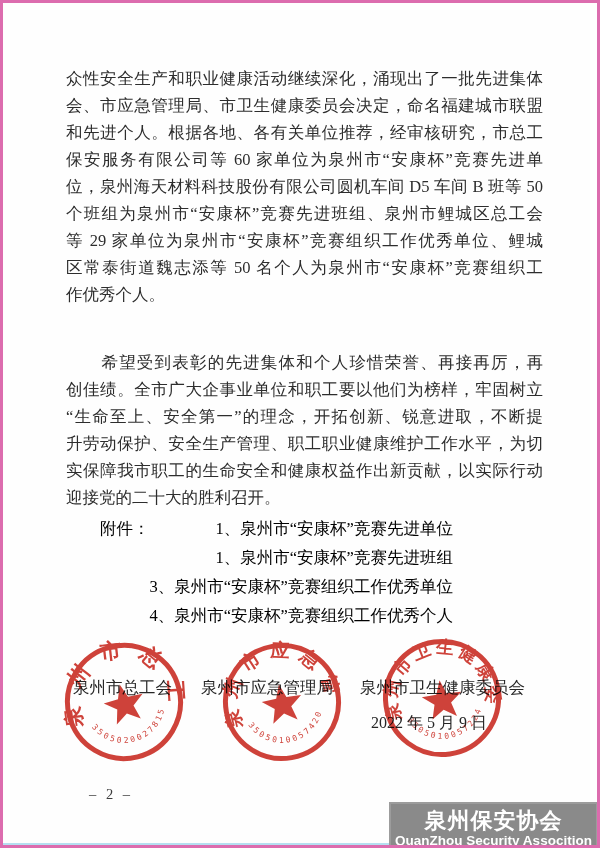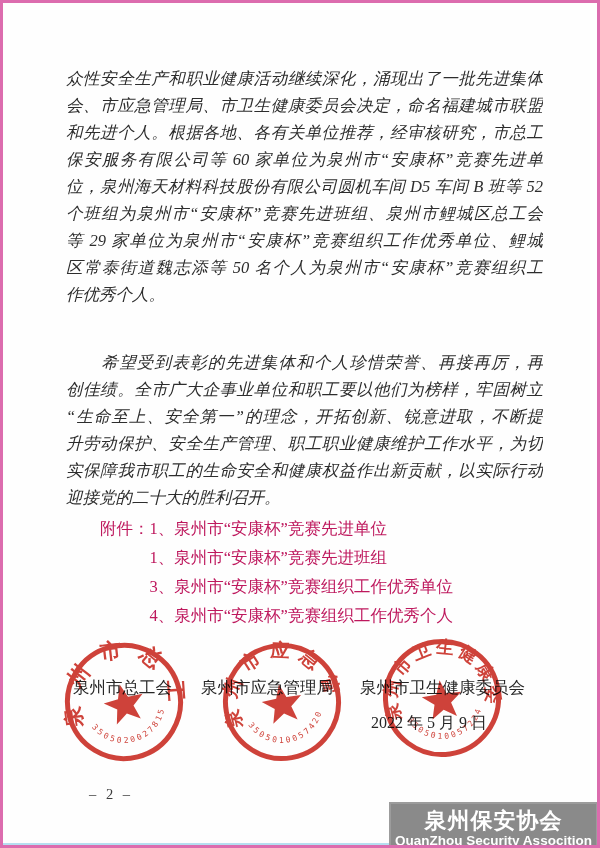--- a/index.html
+++ b/index.html
@@ -15,30 +15,29 @@
   .textblock{position:absolute;left:63px;width:477px;}
   .line{
     font-size:16.5px;
     line-height:27px;
     height:27px;
     color:#2d2d2d;
     text-align:justify;
     text-align-last:justify;
     overflow:hidden;
     white-space:nowrap;
-    font-style:italic;
   }
   .line.short{text-align-last:left;}
   .attachment{
     position:absolute;left:97px;top:511px;
     display:flex;flex-direction:row;
-    font-size:16.5px;color:#be185d;
+    font-size:16.5px;color:#000000;
   }
   .attachment .label{line-height:29px;}
-  .attachment .items div{line-height:29px;}
+  .attachment .items div{line-height:29px;text-align:right;}
   .sig{
     position:absolute;
     font-size:16.5px;color:#262626;
     white-space:nowrap;z-index:1;
   }
   .seal{
     position:absolute;width:126px;height:126px;
     opacity:0.88;mix-blend-mode:multiply;z-index:2;
   }
   .seal svg{width:100%;height:100%;overflow:visible;}
@@ -76,21 +75,21 @@
 </head>
 <body>
 
 <div class="page">
 
   <div class="textblock" style="top:62px;">
     <div class="line">众性安全生产和职业健康活动继续深化，涌现出了一批先进集体</div>
     <div class="line">会、市应急管理局、市卫生健康委员会决定，命名福建城市联盟</div>
     <div class="line">和先进个人。根据各地、各有关单位推荐，经审核研究，市总工</div>
     <div class="line">保安服务有限公司等 60 家单位为泉州市“安康杯”竞赛先进单</div>
-    <div class="line">位，泉州海天材料科技股份有限公司圆机车间 D5 车间 B 班等 52</div>
+    <div class="line">位，泉州海天材料科技股份有限公司圆机车间 D5 车间 B 班等 50</div>
     <div class="line">个班组为泉州市“安康杯”竞赛先进班组、泉州市鲤城区总工会</div>
     <div class="line">等 29 家单位为泉州市“安康杯”竞赛组织工作优秀单位、鲤城</div>
     <div class="line">区常泰街道魏志添等 50 名个人为泉州市“安康杯”竞赛组织工</div>
     <div class="line short">作优秀个人。</div>
   </div>
 
   <div class="textblock" style="top:318px;margin-top:28px;">
     <div class="line">　　希望受到表彰的先进集体和个人珍惜荣誉、再接再厉，再</div>
     <div class="line">创佳绩。全市广大企事业单位和职工要以他们为榜样，牢固树立</div>
     <div class="line">“生命至上、安全第一”的理念，开拓创新、锐意进取，不断提</div>

